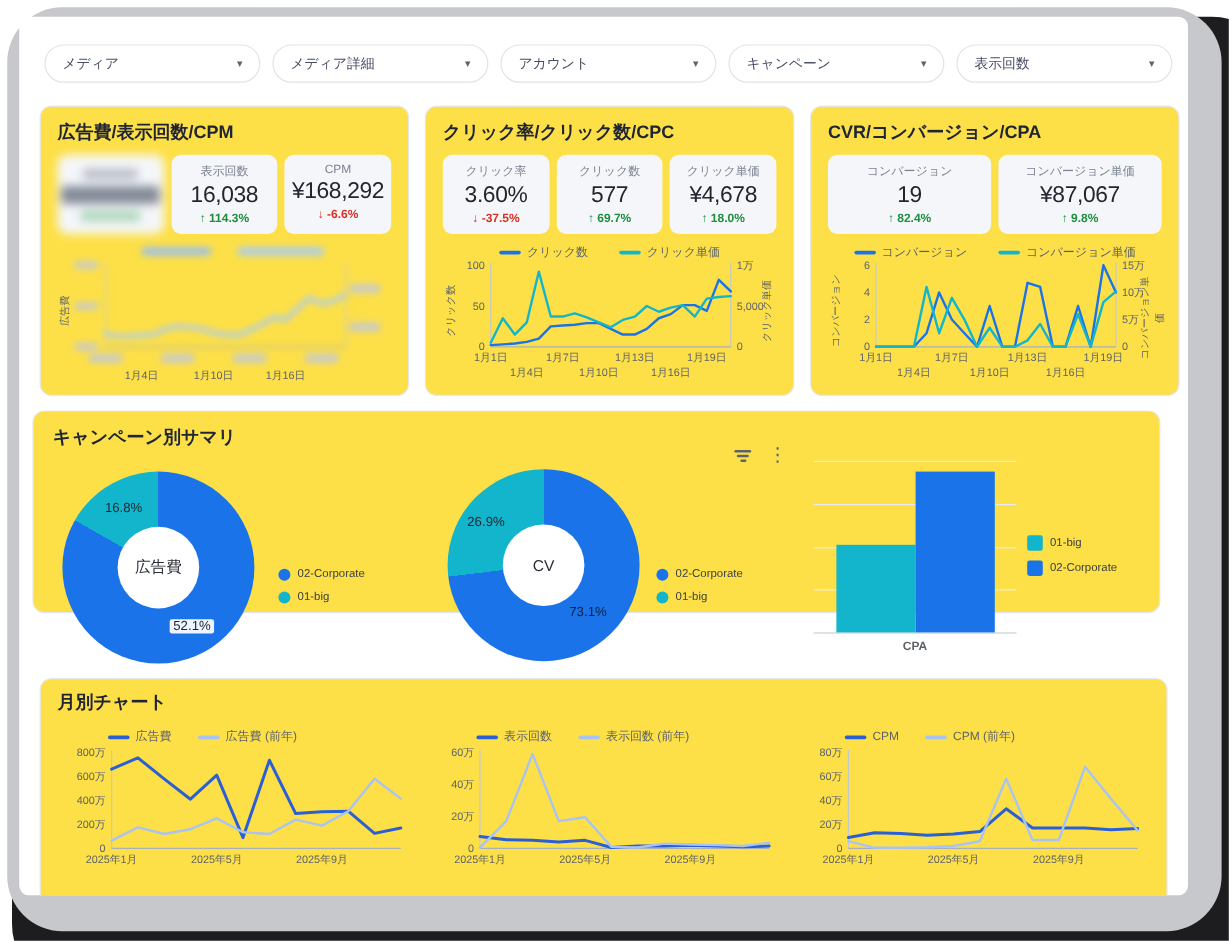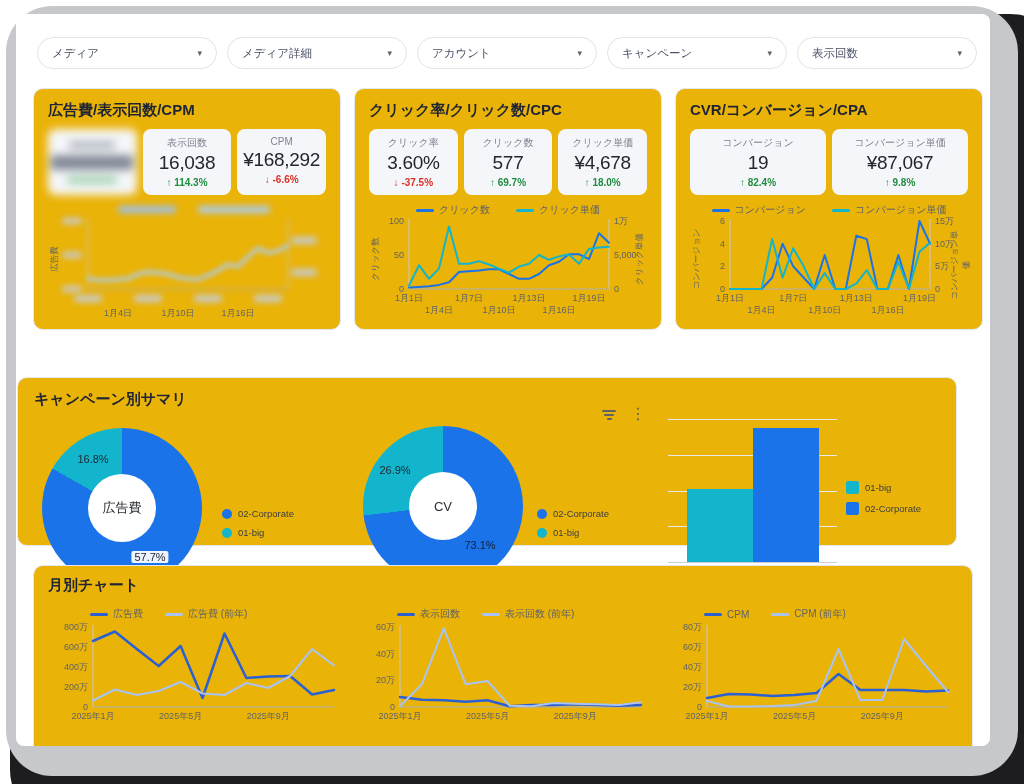--- a/index.html
+++ b/index.html
@@ -11,21 +11,21 @@
 
   
   .filters{position:absolute;top:23px;left:21px;display:flex;gap:10px;}
   .pill{width:180px;height:32px;box-sizing:border-box;border:1px solid #e1e3ea;border-radius:16px;
         display:flex;align-items:center;justify-content:space-between;padding:0 14px;cursor:pointer;background:#fff;}
   .pill .lab{font-size:11.5px;color:#474d63;}
   .pill .caret{font-size:9px;color:#5f6368;}
 
   
   .row1{position:absolute;top:74px;left:17px;width:940px;display:flex;gap:13px;}
-  .card{box-sizing:border-box;background:#eab308;border:1px solid #e5e7ee;border-radius:10px;}
+  .card{box-sizing:border-box;background:#fde047;border:1px solid #e5e7ee;border-radius:10px;}
   .kcard{width:310px;height:242px;padding:12px 14px;}
   .ctitle{font-size:15px;font-weight:700;color:#202534;margin-bottom:9px;}
   .kpis{display:flex;gap:6px;}
   .kpi{flex:1;background:#f4f6f9;border-radius:8px;padding:7px 2px;text-align:center;min-height:62px;box-sizing:border-box;}
   .kpi .klab{font-size:10px;color:#7d8392;margin-bottom:2px;white-space:nowrap;}
   .kpi .kval{font-size:19px;color:#23262e;letter-spacing:-0.3px;white-space:nowrap;}
   .kpi .kdelta{font-size:10px;font-weight:700;margin-top:3px;}
   .kdelta.up{color:#1e8e3e;}
   .kdelta.down{color:#d93025;}
   .kpi.obsc{filter:blur(4px);display:flex;flex-direction:column;align-items:center;justify-content:center;gap:6px;}
@@ -38,21 +38,21 @@
   .sw{display:inline-block;width:18px;height:3px;border-radius:2px;}
   svg.plot{display:block;}
   svg.plot text.tick{font-size:9px;fill:#5f6368;font-family:"Liberation Sans","DejaVu Sans",sans-serif;}
   .soft{filter:blur(2.5px);}
   .blob{position:absolute;filter:blur(3px);border-radius:3px;}
   .xlab{position:absolute;top:104px;transform:translateX(-50%);font-size:9px;color:#5f6368;white-space:nowrap;}
   .ytl{position:absolute;left:-28px;top:50px;width:70px;text-align:center;transform:rotate(-90deg);font-size:8.5px;color:#5f6368;}
   .ytr{position:absolute;right:-28px;top:50px;width:70px;text-align:center;transform:rotate(-90deg);font-size:8.5px;color:#5f6368;}
 
   
-  .sumcard{position:absolute;top:328px;left:1px;width:940px;height:169px;margin-top:35px;}
+  .sumcard{position:absolute;top:328px;left:11px;width:940px;height:169px;}
   .sumtitle{position:absolute;top:12px;left:16px;font-size:15px;font-weight:700;color:#202534;}
   .donut{position:absolute;width:160px;height:160px;border-radius:50%;cursor:pointer;}
   .hole{position:absolute;left:46px;top:46px;width:68px;height:68px;border-radius:50%;background:#fff;
         display:flex;align-items:center;justify-content:center;font-size:13px;color:#2a2e35;}
   .slicelab{position:absolute;transform:translate(-50%,-50%);font-size:11px;color:#1f2430;white-space:nowrap;}
   .chip{background:rgba(255,255,255,0.93);padding:0 3px;border-radius:2px;}
   .dlegend{position:absolute;font-size:9.5px;color:#3c4043;}
   .dlegend .item{display:flex;align-items:center;gap:6px;margin-bottom:8px;cursor:pointer;text-align:center;}
   .dot{width:10px;height:10px;border-radius:50%;}
   .sq{width:13px;height:13px;border-radius:2px;}
@@ -258,21 +258,21 @@
   </div>
 
   <div class="card sumcard">
     <div class="sumtitle">キャンペーン別サマリ</div>
 
     <div class="donut" style="left: 24px; top: 50px; background: conic-gradient(rgb(26, 115, 232) 0%, rgb(26, 115, 232) 83.2%, rgb(18, 181, 203) 83.2%, rgb(18, 181, 203) 100%);">
       <div class="hole">
           <span>広告費</span>
         </div>
       <span class="slicelab" style="left:51px;top:31px;">16.8%</span>
-      <span class="slicelab chip" style="left:108px;top:129px;">57.7%</span>
+      <span class="slicelab chip" style="left:108px;top:129px;">52.1%</span>
     </div>
     <div class="dlegend" style="left:204px;top:130px;">
       <div class="item">
           <span class="dot" style="background: rgb(26, 115, 232);"></span>
           <span>02-Corporate</span>
         </div>
       <div class="item">
           <span class="dot" style="background: rgb(18, 181, 203);"></span>
           <span>01-big</span>
         </div>

